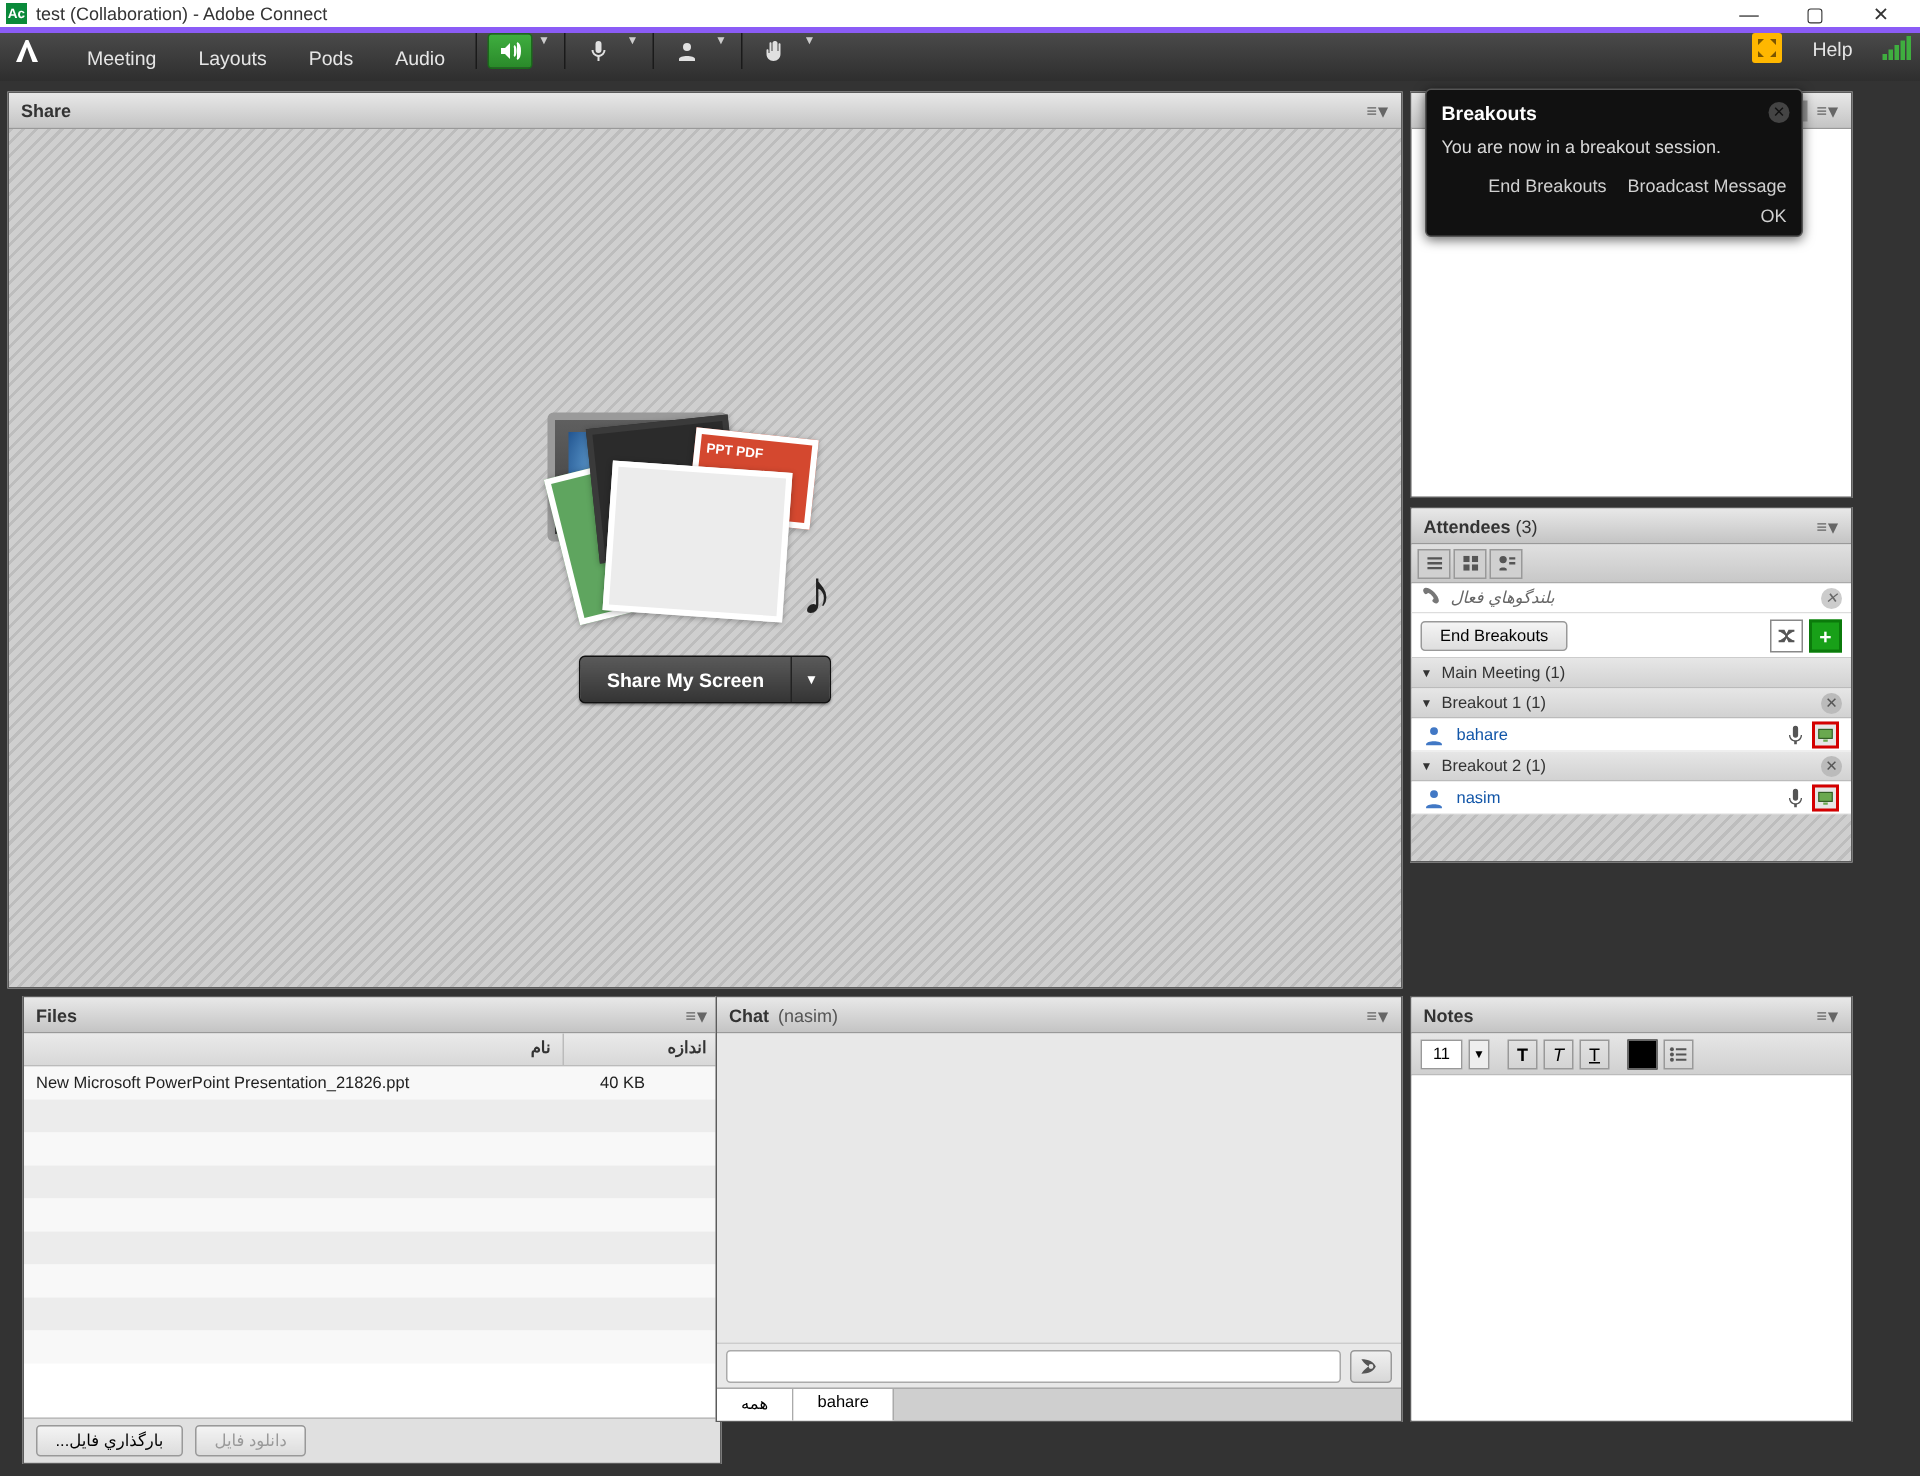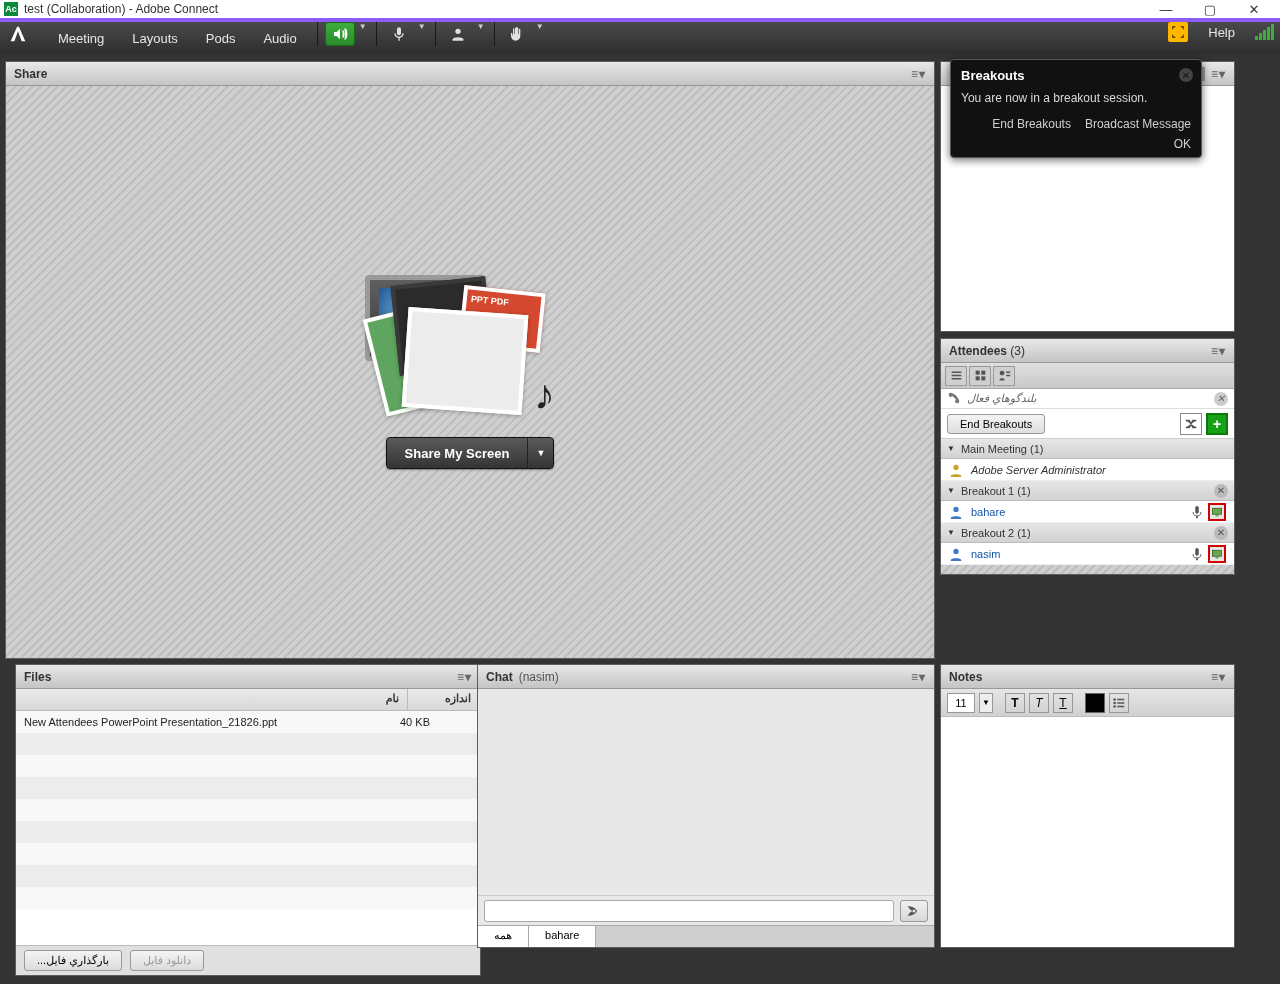--- a/index.html
+++ b/index.html
@@ -88,21 +88,21 @@
 .att-user .uicon { width:14px; height:14px; margin-right:8px; }
 .att-user .uname { color:#1256a8; }
 .att-user .uname.admin { color:#333; font-style:italic; }
 .att-user .ricons { margin-left:auto; display:flex; gap:4px; align-items:center; }
 .att-user .mic { width:14px; height:14px; }
 .att-user .scr { width:18px; height:18px; border:2px solid #d40000; background:#e6e6e6; display:flex; align-items:center; justify-content:center; }
 .att-rest { flex:1; }
 
 
 #files { left:15px; top:664px; width:466px; height:312px; }
-.file-head { height:22px; background:linear-gradient(#eaeaea,#d8d8d8); border-bottom:1px solid #bbb; display:flex; font-size:11px; font-weight:bold; color:#333; }
+.file-head { height:22px; background:linear-gradient(#eaeaea,#d8d8d8); border-bottom:1px solid #bbb; display:flex; font-size:11px; font-weight:bold; color:#333;gap:32px; }
 .file-head .col { padding:3px 8px; border-right:1px solid #bbb; }
 .file-head .c1 { flex:1; text-align:right; direction:rtl; }
 .file-head .c2 { width:72px; text-align:right; direction:rtl; }
 .file-rows { flex:1; overflow:auto; }
 .file-row { height:22px; display:flex; align-items:center; font-size:11px; color:#222; padding:0 8px; }
 .file-row:nth-child(even) { background:#ececec; }
 .file-row:nth-child(odd)  { background:#f8f8f8; }
 .file-row .fn { flex:1; }
 .file-row .fs { width:72px; }
 .file-foot { height:30px; background:#e0e0e0; border-top:1px solid #bbb; display:flex; align-items:center; padding:0 8px; gap:8px; }
@@ -290,28 +290,20 @@
             <path fill="#555" d="M2 4h4l4 8h4M2 12h4l4-8h4" stroke="#555" stroke-width="1.5"></path>
           </svg>
         </div>
       <div class="sq plus">+</div>
     </div>
   </div>
   <div id="att-groups">
       <div class="att-group">
         <span class="tw">▼</span>
         <span>Main Meeting (1)</span>
-      </div>
-      <div class="att-user">
-        <span class="uicon"><svg viewBox="0 0 16 16" width="14" height="14">
-            <circle cx="8" cy="5" r="3" fill="#c9a227"></circle>
-            <path fill="#c9a227" d="M2 15c0-3 12-3 12 0v1H2z"></path>
-          </svg></span>
-        <span class="uname admin">Adobe Server Administrator</span>
-        <span class="ricons"></span>
       </div>
       <div class="att-group">
         <span class="tw">▼</span>
         <span>Breakout 1 (1)</span>
         <span class="gx">✕</span>
       </div>
       <div class="att-user">
         <span class="uicon"><svg viewBox="0 0 16 16" width="14" height="14">
             <circle cx="8" cy="5" r="3" fill="#4178c5"></circle>
             <path fill="#4178c5" d="M2 15c0-3 12-3 12 0v1H2z"></path>
@@ -360,21 +352,21 @@
   <div class="pod-head">
     <span>Files</span>
     <span class="podmenu">≡▾</span>
   </div>
   <div class="file-head">
     <div class="col c1">نام</div>
     <div class="col c2">اندازه</div>
   </div>
   <div class="file-rows" id="file-rows">
       <div class="file-row">
-        <span class="fn">New Attendees PowerPoint Presentation_21826.ppt</span>
+        <span class="fn">New Microsoft PowerPoint Presentation_21826.ppt</span>
         <span class="fs">40 KB</span>
       </div>
       <div class="file-row">
         <span class="fn"></span>
         <span class="fs"></span>
       </div>
       <div class="file-row">
         <span class="fn"></span>
         <span class="fs"></span>
       </div>

